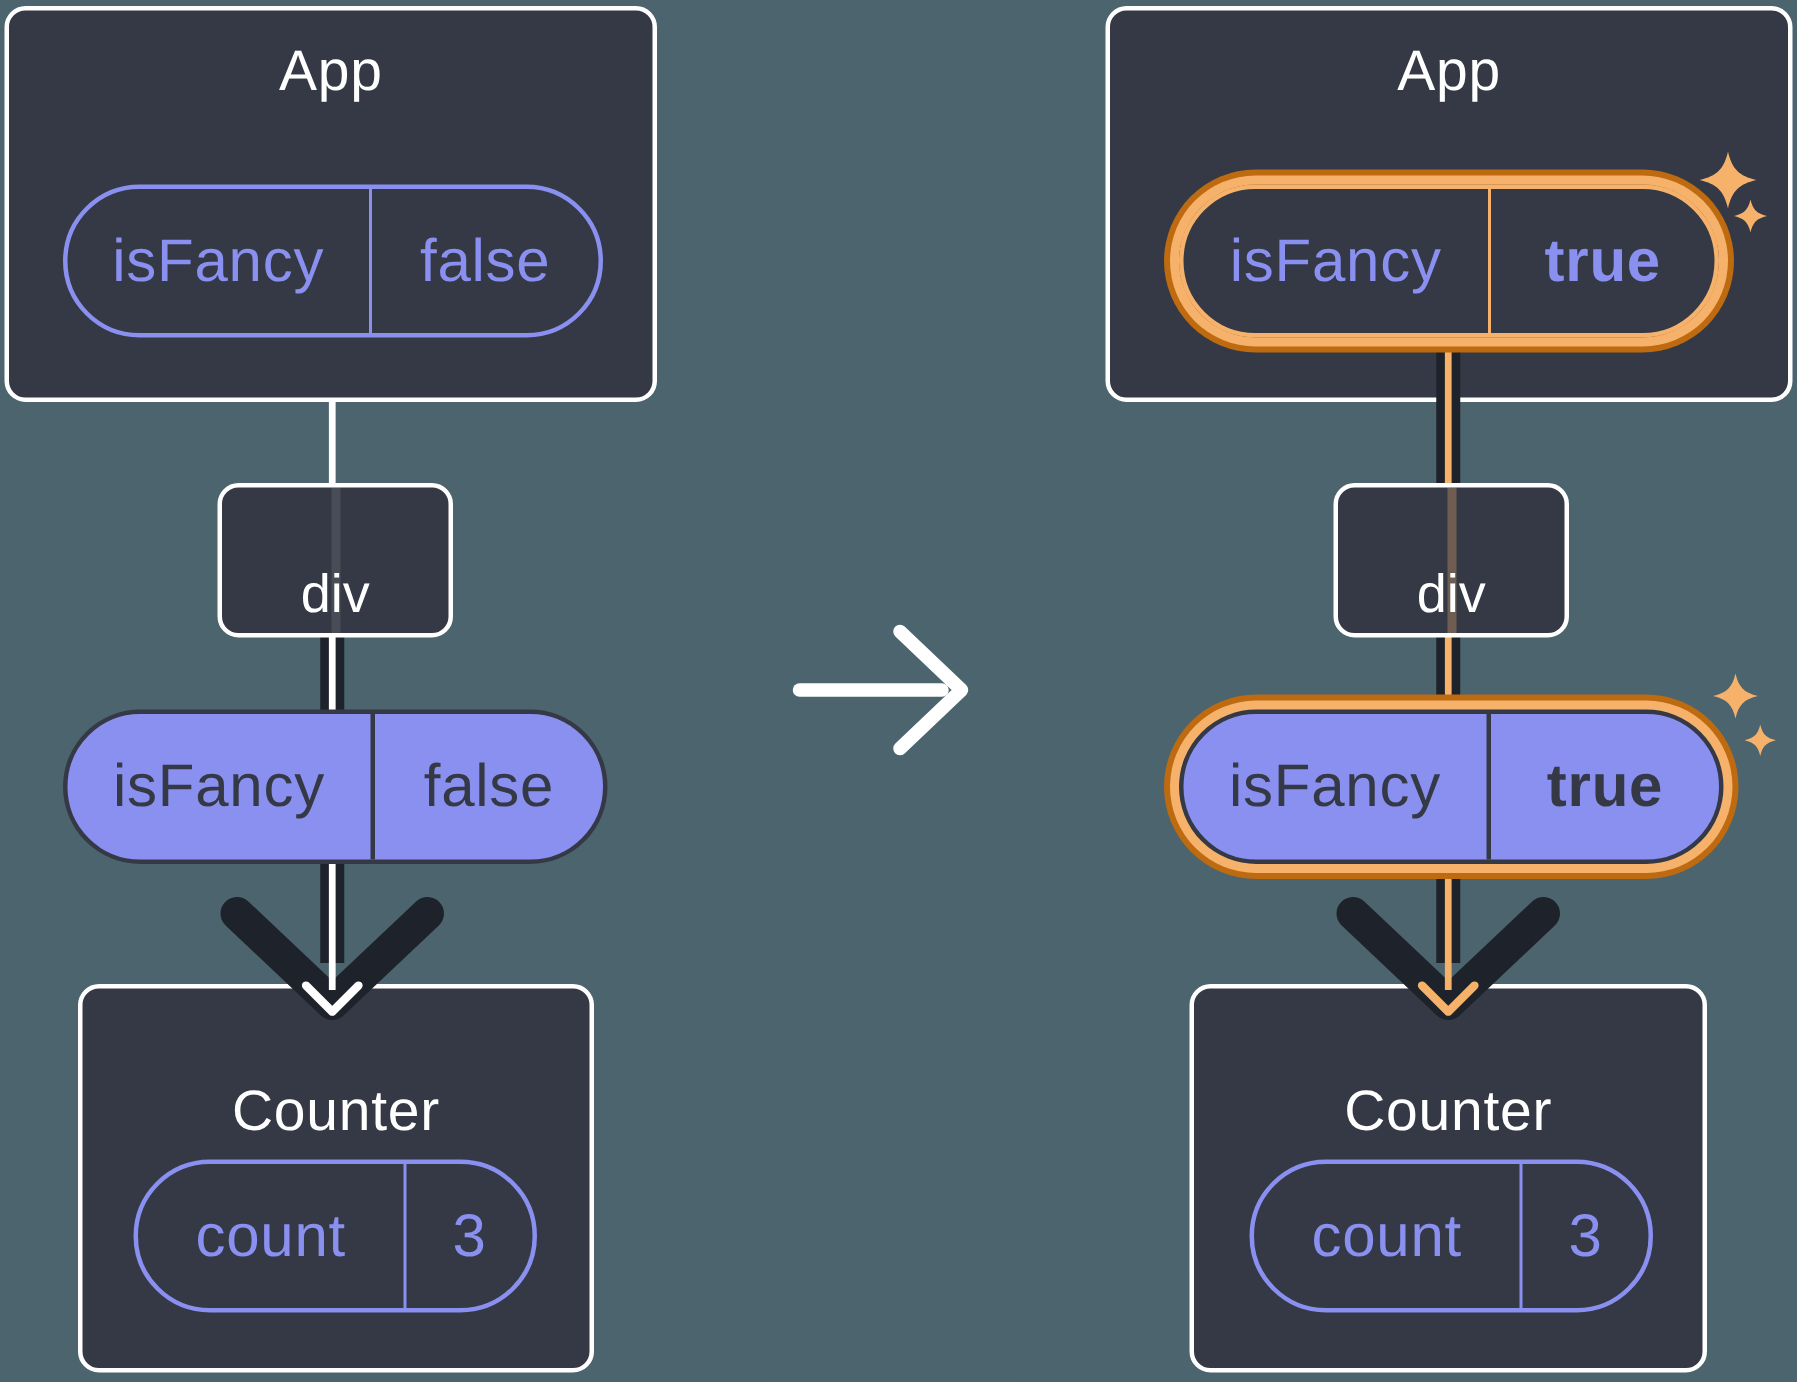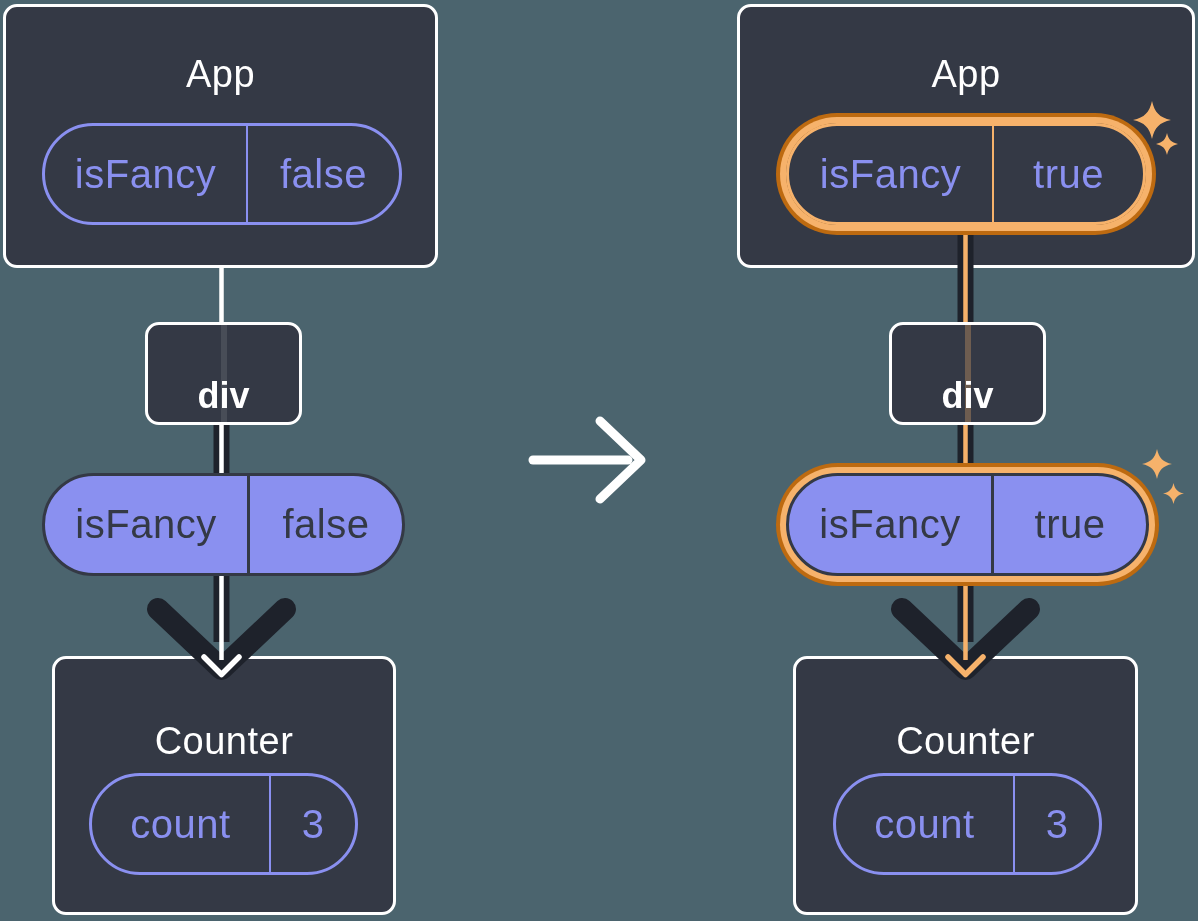--- a/index.html
+++ b/index.html
@@ -23,26 +23,26 @@
   
   .card{
     position:absolute;background:var(--card);
     border:3px solid var(--card-border);border-radius:14px;
   }
   .card-title{
     color:var(--white);font-size:38px;font-weight:500;text-align:center;letter-spacing:.5px;
   }
   #app-left{left:3px;top:4px;width:435px;height:264px;}
   #app-right{left:737px;top:4px;width:458px;height:264px;}
-  #app-left .card-title,#app-right .card-title{margin-top:46px;}
+  #app-left .card-title,#app-right .card-title{margin-top:20px;}
   #div-left{left:145px;top:322px;width:157px;height:103px;z-index:3;}
   #div-right{left:889px;top:322px;width:157px;height:103px;z-index:3;}
   .div-label{
     position:absolute;inset:0;display:flex;align-items:center;justify-content:center;
-    color:var(--white);font-size:36px;font-weight:700;z-index:2;margin-top:45px;
+    color:var(--white);font-size:36px;font-weight:400;z-index:2;margin-top:45px;
   }
   .ghost-line{
     position:absolute;left:50%;top:0;bottom:0;width:6px;transform:translateX(-50%);
   }
   #div-left .ghost-line{background:rgba(255,255,255,0.10);}
   #div-right .ghost-line{background:rgba(246,178,107,0.30);}
   #counter-left{left:52px;top:656px;width:344px;height:259px;}
   #counter-right{left:793px;top:656px;width:345px;height:259px;}
   #counter-left .card-title,#counter-right .card-title{margin-top:61px;}
 
@@ -55,21 +55,21 @@
   }
   .pill-outline{border:3px solid var(--purple);color:var(--purple);}
   .pill-outline .cell-1{border-right:2px solid var(--purple);}
   .pill-filled{background:var(--purple);border:3px solid var(--ink);color:var(--ink);}
   .pill-filled .cell-1{border-right:3px solid var(--ink);}
   .pill-highlight{
     box-shadow:0 0 0 6px var(--orange-light),0 0 0 10px var(--orange-dark);
   }
   .pill-orange-outline{border:3px solid var(--orange-light);color:var(--purple);}
   .pill-orange-outline .cell-1{border-right:2px solid var(--orange-light);}
-  .bold{font-weight:400;}
+  .bold{font-weight:700;}
 
   #apppill-left{left:42px;top:123px;width:360px;height:102px;}
   #apppill-left .cell-1{width:203px;} #apppill-left .cell-2{flex:1;}
   #apppill-right{left:786px;top:123px;width:360px;height:102px;}
   #apppill-right .cell-1{width:205px;} #apppill-right .cell-2{flex:1;}
 
   #proppill-left{left:42px;top:473px;width:363px;height:103px;}
   #proppill-left .cell-1{width:205px;} #proppill-left .cell-2{flex:1;}
   #proppill-right{left:786px;top:473px;width:363px;height:103px;}
   #proppill-right .cell-1{width:205px;} #proppill-right .cell-2{flex:1;}

